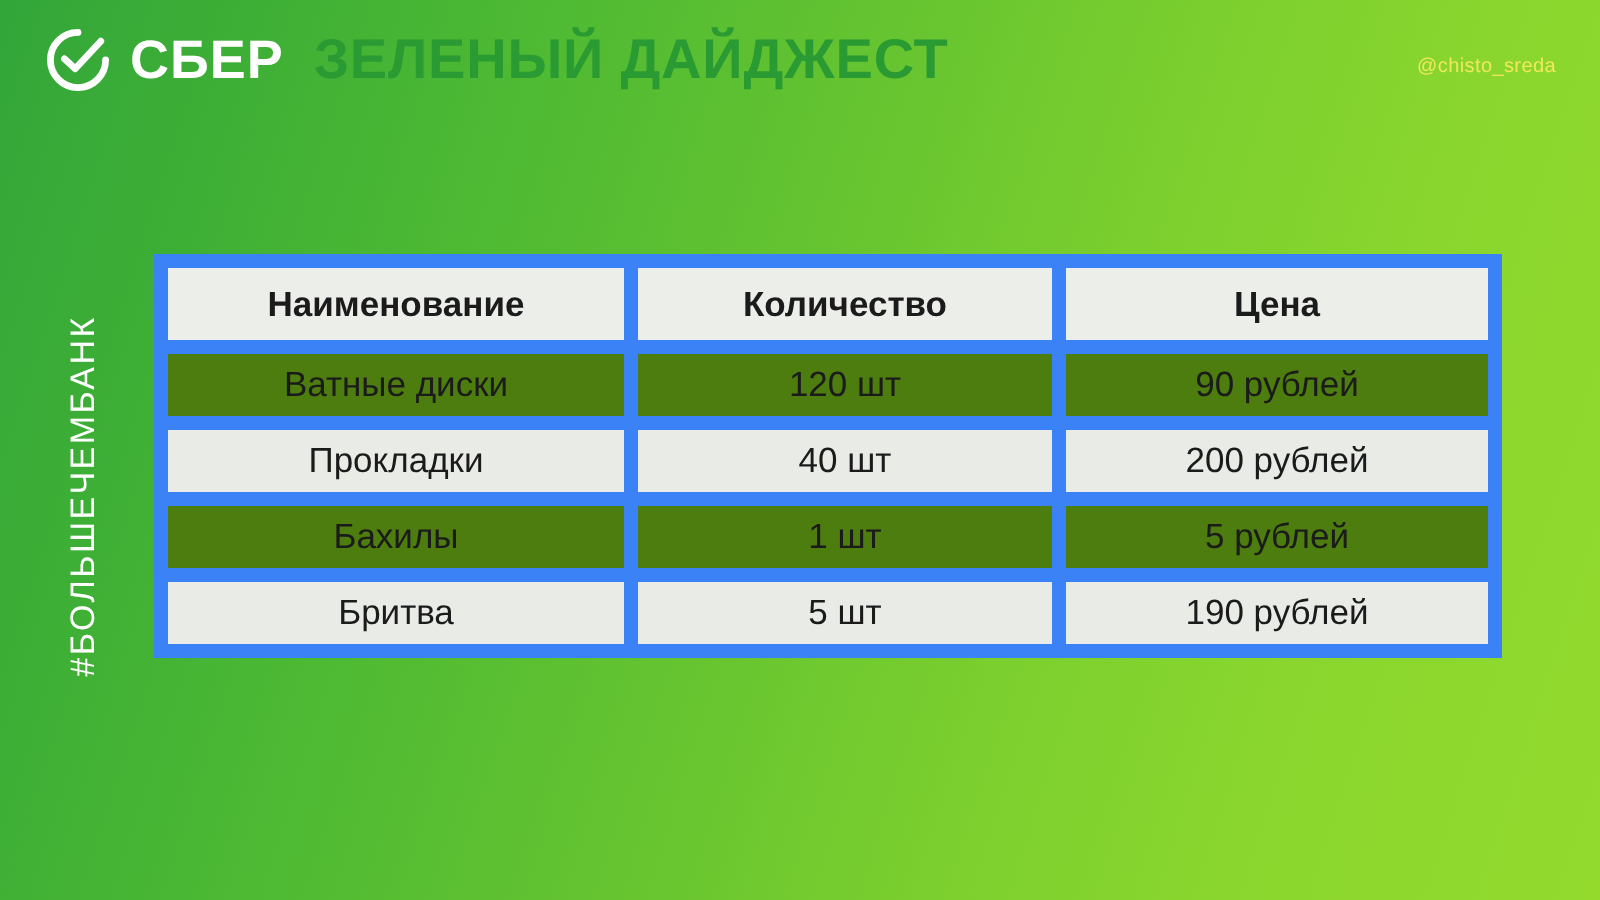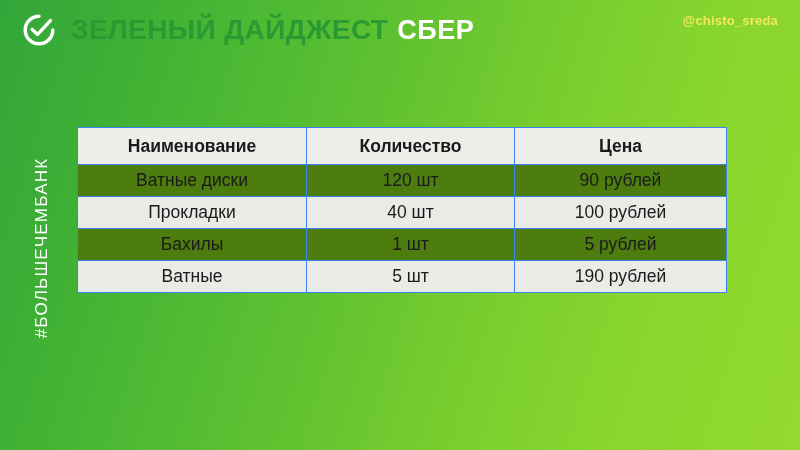--- a/index.html
+++ b/index.html
@@ -58,24 +58,24 @@
     font-weight: bold;
     letter-spacing: 0.4px;
     margin-left: 15px;
     line-height: 1;
     white-space: nowrap;
   }
 
   #handle {
     position: absolute;
     right: 22px;
-    top: 13px;
+    top: 28px;
     color: #f2e85c;
-    font-size: 13px;
-    font-weight: bold;
+    font-size: 10px;
+    font-weight: normal;
     letter-spacing: 0.2px;
     white-space: nowrap;
   }
 
   
   #vertical-hashtag {
     position: absolute;
     left: -83px;
     top: 238px;
     width: 250px;
@@ -93,21 +93,21 @@
     position: absolute;
     left: 77px;
     top: 127px;
     width: 646px;
     border-collapse: collapse;
     background: #eceeea;
     table-layout: fixed;
   }
   #price-table td,
   #price-table th {
-    border: 1px solid #3b82f6;
+    border: 7px solid #3b82f6;
     padding: 0;
     height: 31px;
     line-height: 31px;
     text-align: center;
     color: #1b1b1b;
     font-size: 17.5px;
     overflow: hidden;
     white-space: nowrap;
     margin-left: 30px;
   }
@@ -132,22 +132,22 @@
 </head>
 <body>
 
 <div id="slide">
 
   <div id="header">
     <svg id="sber-logo-icon" viewBox="0 0 34 34" xmlns="http://www.w3.org/2000/svg">
       <path d="M17 3.2 A13.8 13.8 0 1 0 30.8 17" fill="none" stroke="#ffffff" stroke-width="3.4" stroke-linecap="round"></path>
       <path d="M10.2 16.4 L15.6 21.4 L28.4 7.6" fill="none" stroke="#ffffff" stroke-width="3.4" stroke-linecap="round" stroke-linejoin="round"></path>
     </svg>
+    <span id="sber-wordmark">СБЕР</span>
     <span id="digest-title">ЗЕЛЕНЫЙ ДАЙДЖЕСТ</span>
-    <span id="sber-wordmark">СБЕР</span>
   </div>
 
   <div id="handle">@chisto_sreda</div>
 
   <div id="vertical-hashtag">#БОЛЬШЕЧЕМБАНК</div>
 
   <table id="price-table">
     <thead>
       <tr>
         <th class="col-name">Наименование</th>
@@ -157,28 +157,28 @@
     </thead>
     <tbody>
       <tr>
         <td class="col-name">Ватные диски</td>
         <td class="col-qty">120 шт</td>
         <td class="col-price">90 рублей</td>
       </tr>
       <tr>
         <td class="col-name">Прокладки</td>
         <td class="col-qty">40 шт</td>
-        <td class="col-price">100 рублей</td>
+        <td class="col-price">200 рублей</td>
       </tr>
       <tr>
         <td class="col-name">Бахилы</td>
         <td class="col-qty">1 шт</td>
         <td class="col-price">5 рублей</td>
       </tr>
       <tr>
-        <td class="col-name">Ватные</td>
+        <td class="col-name">Бритва</td>
         <td class="col-qty">5 шт</td>
         <td class="col-price">190 рублей</td>
       </tr>
     </tbody>
   </table>
 
 </div>
 
 </body></html>

